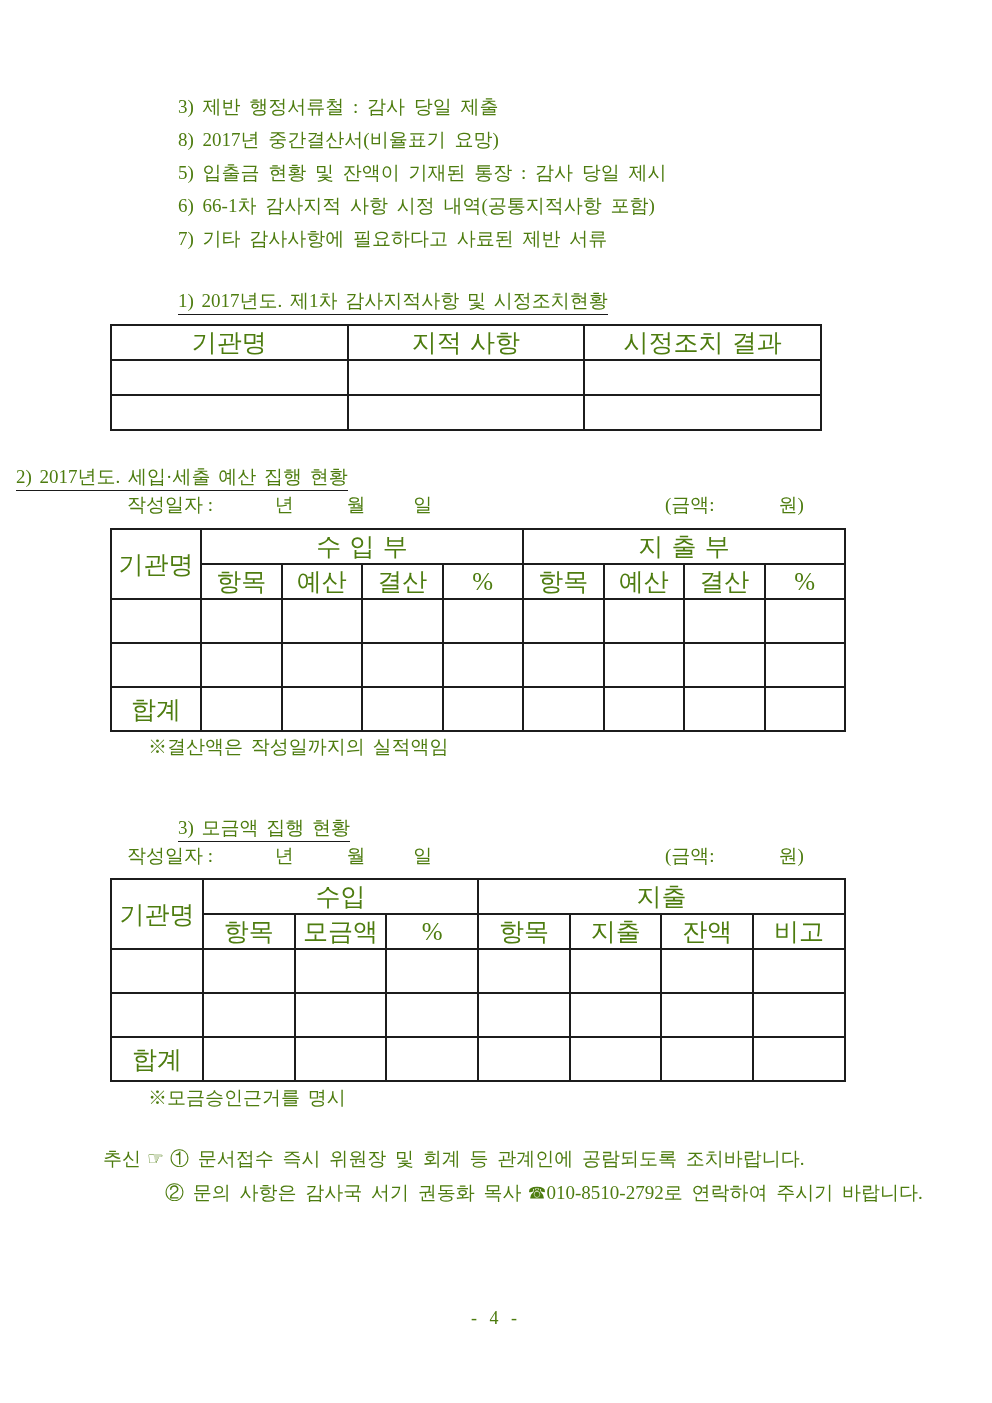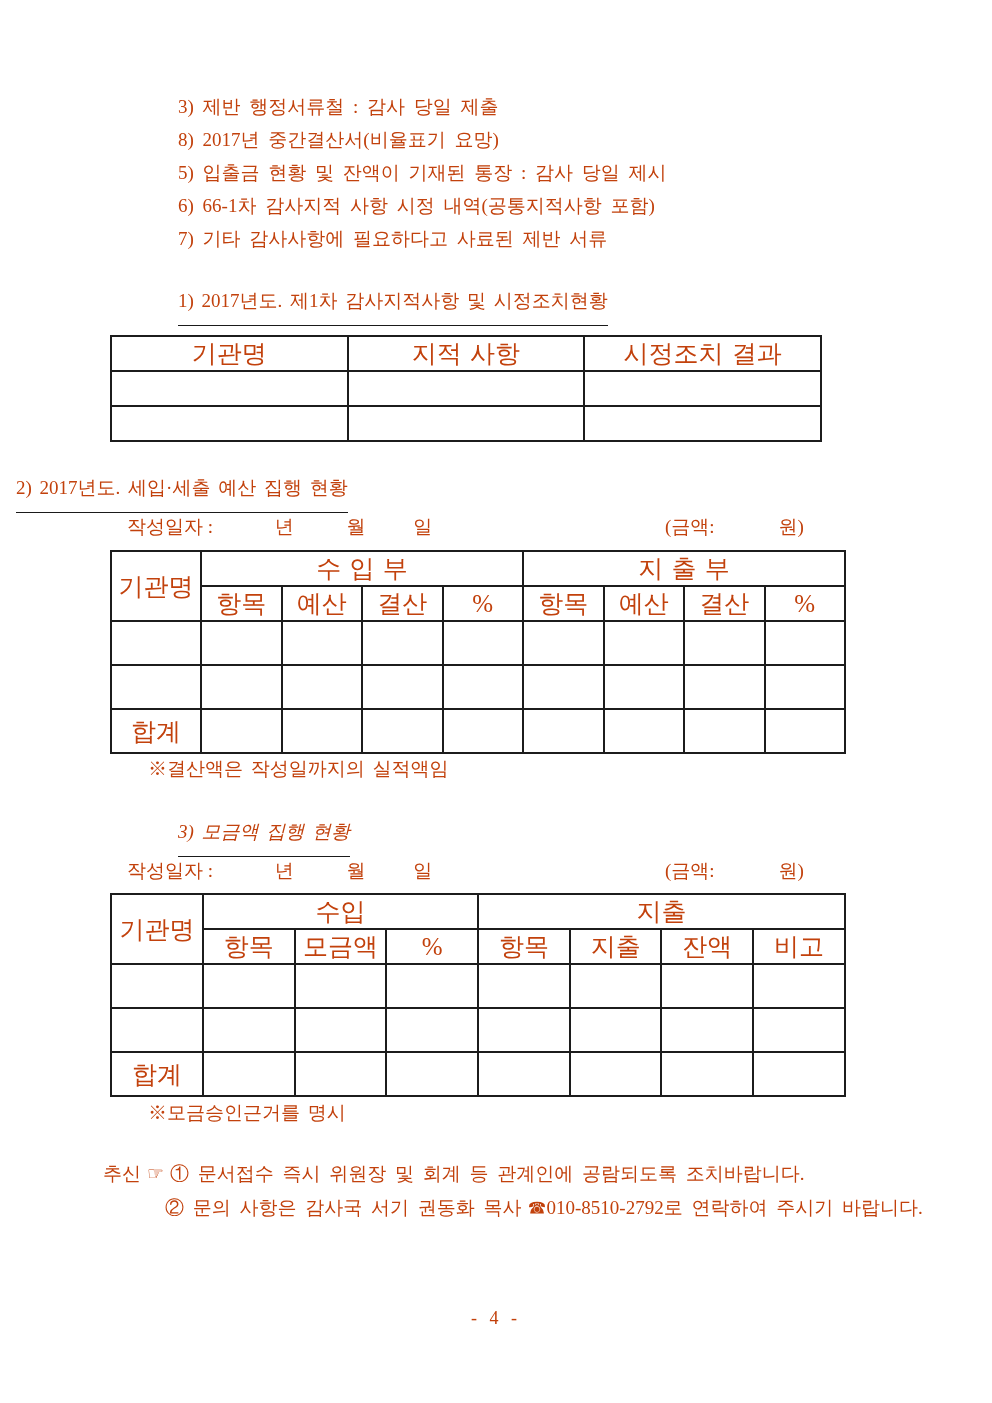--- a/index.html
+++ b/index.html
@@ -3,44 +3,44 @@
 <meta charset="utf-8">
 <style>
   * { box-sizing: border-box; }
   html, body { margin: 0; padding: 0; background: #e8e8e8; }
   .page {
     position: relative;
     width: 992px;
     height: 1403px;
     margin: 0 auto;
     background: #ffffff;
-    color: #c2410c;
+    color: #4d7c0f;
     font-family: "Liberation Serif", "DejaVu Serif", serif;
     font-size: 19px;
     overflow: hidden;
   }
   .content { padding-top: 90px; }
 
   
   .doc-list { margin-left: 178px; }
   .doc-list .li { line-height: 33px; word-spacing: 4px; white-space: nowrap; }
 
   
   .section-heading { margin-left: 167px; margin-top: 16px; line-height: 24px; }
   .section-heading .sec-title { margin-left: 18px; letter-spacing: 2px; }
 
   
   .form-title { margin-left: 178px; line-height: 24px; word-spacing: 3px; }
   .form-title.mt1 { margin-top: 34px; }
   .form-title.mt2 { margin-top: 34px; margin-left: 16px; }
-  .form-title.mt3 { margin-top: 40px; font-style: italic; }
+  .form-title.mt3 { margin-top: 58px; }
   .form-title .u {
     display: inline-block;
     border-bottom: 1.5px solid #1a1a1a;
-    padding-bottom: 12px;
+    padding-bottom: 1px;
   }
 
   
   .dateline { position: relative; margin-left: 127px; margin-top: 2px; width: 718px; line-height: 24px; }
   .dl-y { margin-left: 57px; }
   .dl-m { margin-left: 48px; }
   .dl-d { margin-left: 43px; }
   .dl-amount { position: absolute; left: 538px; top: 0; }
   .dl-won { margin-left: 64px; }
 

